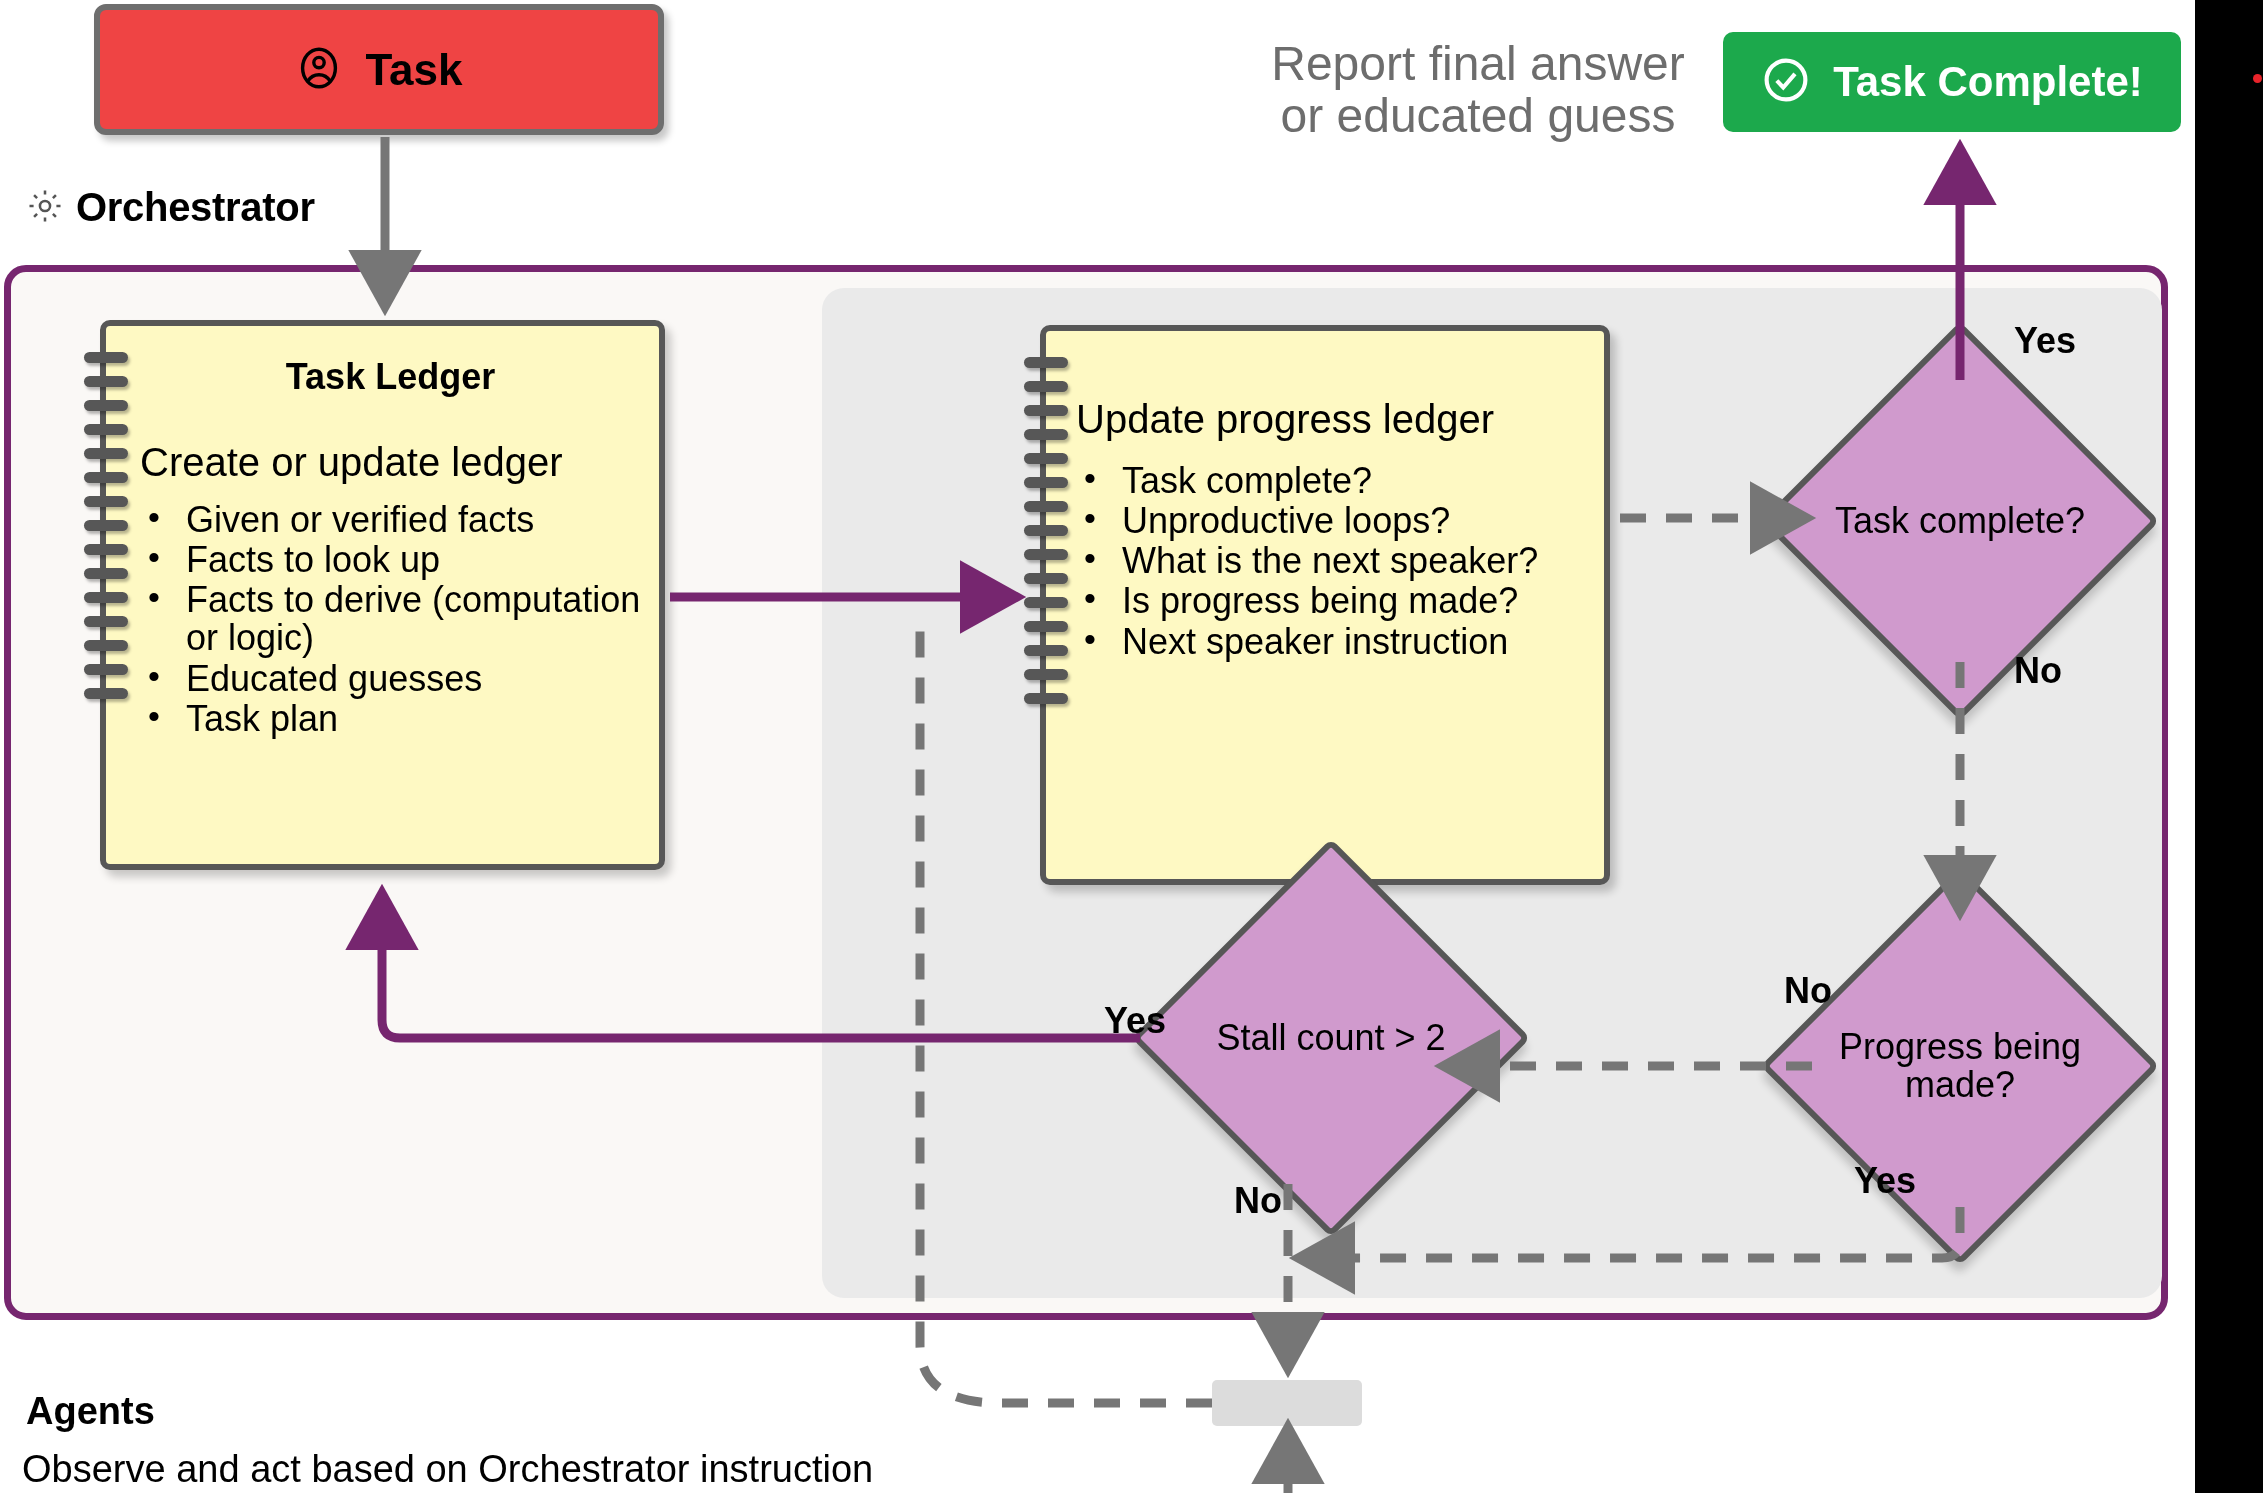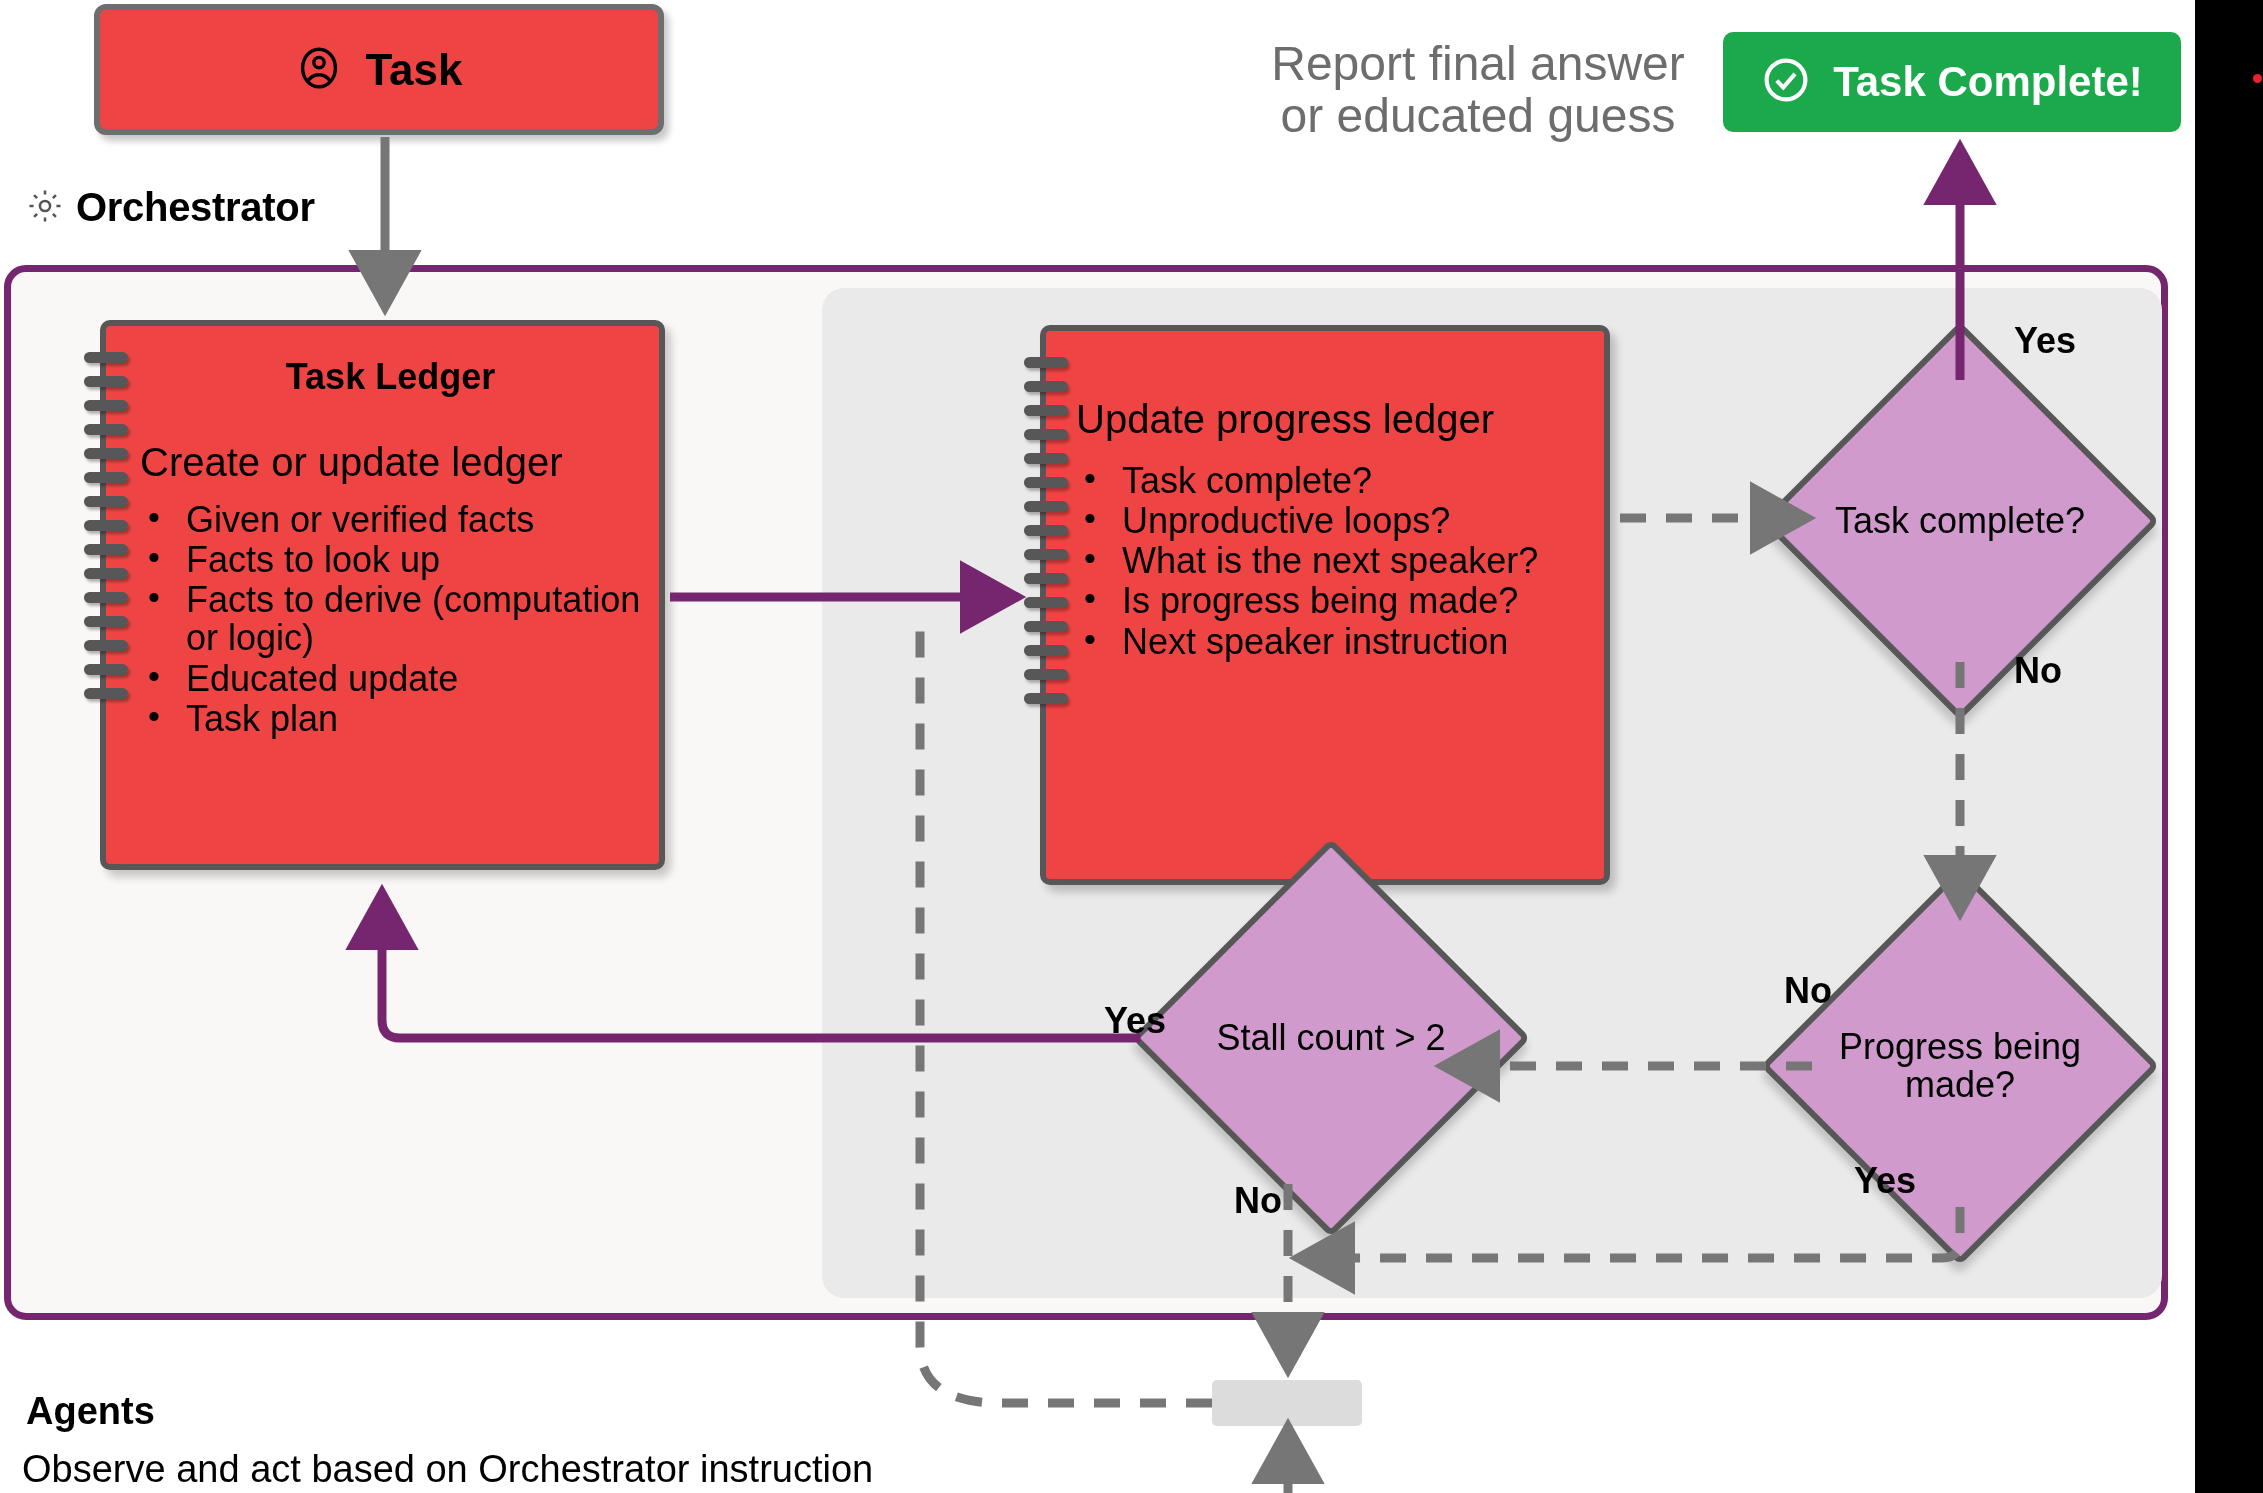--- a/index.html
+++ b/index.html
@@ -36,21 +36,21 @@
     border:7px solid #76266f;border-radius:22px;background:#FAF8F6;
     box-sizing:border-box;
   }
   #progress-panel{
     left:822px;top:288px;width:1340px;height:1010px;
     background:#EAEAEA;border-radius:22px;
   }
 
   
   .ledger{
-    border:6px solid #575757;border-radius:10px;background:#ef4444;
+    border:6px solid #575757;border-radius:10px;background:#fef9c3;
     box-sizing:border-box;box-shadow:6px 7px 8px rgba(0,0,0,.20);
   }
   .spiral{left:-22px;top:26px;width:44px;height:calc(100% - 52px);}
   .spiral i{
     display:block;width:44px;height:11px;background:#575757;border-radius:6px;
     margin-bottom:13px;box-shadow:2px 3px 3px rgba(0,0,0,.28);
   }
   .ledger-title{text-align:center;font-size:36px;font-weight:700;color:#000;}
   .ledger-sub{text-align:left;font-size:40px;color:#000;}
   .ledger ul{margin:0;padding:0;list-style:none;}
@@ -161,21 +161,21 @@
       <i></i>
       <i></i>
       <i></i>
   </div>
   <div class="ledger-title">Task Ledger</div>
   <div class="ledger-sub">Create or update ledger</div>
   <ul>
     <li>Given or verified facts</li>
     <li>Facts to look up</li>
     <li>Facts to derive (computation or logic)</li>
-    <li>Educated update</li>
+    <li>Educated guesses</li>
     <li>Task plan</li>
   </ul>
 </div>
 
 <div class="abs ledger" id="progress-ledger">
   <div class="abs spiral">
     <i></i>
       <i></i>
       <i></i>
       <i></i>

